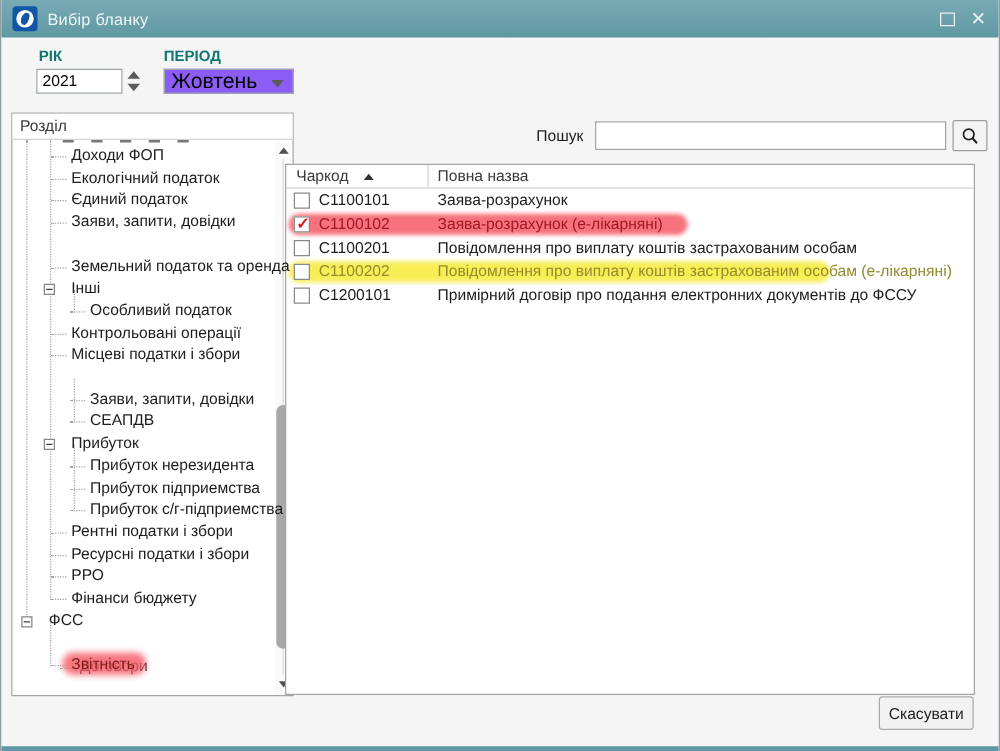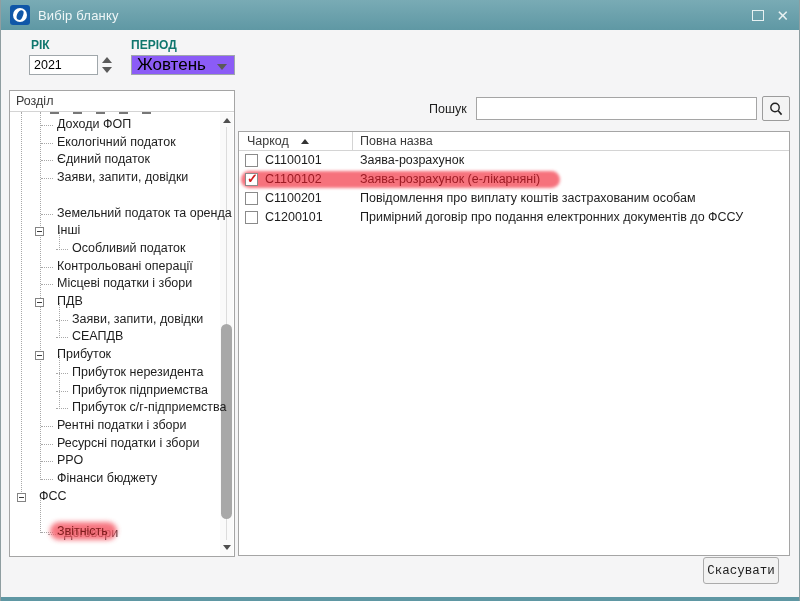--- a/index.html
+++ b/index.html
@@ -66,21 +66,21 @@
   #sb-thumb { position:absolute; left:1px; top:211px; width:11px; height:195px; background:#a8a8a8; border-radius:6px; }
   
   #search-label { position:absolute; left:428px; top:102px; font-size:12.5px; color:#1d1d1d; }
   #search-input { position:absolute; left:475px; top:97px; width:281px; height:23px;
     border:1px solid #a5a5a5; background:#fff; font-size:12.5px; padding:0 5px;
     font-family:"Liberation Sans", sans-serif; }
   #search-btn { position:absolute; left:761px; top:96px; width:28px; height:25px;
     border:1px solid #9c9c9c; background:#f4f4f4; border-radius:2px;
     display:flex; align-items:center; justify-content:center; }
   
-  #table { position:absolute; left:237px; top:131px; width:552px; height:425px;
+  #table { position:absolute; left:227px; top:131px; width:552px; height:425px;
     background:#fff; border:1px solid #a5a5a5; }
   #thead { position:relative; height:19px; border-bottom:1px solid #d4d4d4; font-size:12.5px; color:#3a3a3a; }
   #thead .col-div { position:absolute; left:113px; top:0; bottom:0; width:0; border-left:1px solid #d4d4d4; }
   #th-code { position:absolute; left:8px; top:2px; }
   #sort-arrow { position:absolute; left:62px; top:7px; width:0; height:0;
     border-left:4px solid transparent; border-right:4px solid transparent; border-bottom:5px solid #333; }
   #th-name { position:absolute; left:121px; top:2px; }
   .trow { position:relative; height:19px; font-size:12.5px; color:#1d1d1d; }
   .blob { position:absolute; top:1px; height:17px; left:2px; border-radius:9px; filter:blur(1.5px); opacity:.88; z-index:0; }
   .blob.red { width:319px; background:#f55f6b; }
@@ -89,21 +89,21 @@
   .cbx .mark { position:absolute; left:1px; top:-3px; font-size:13px; font-weight:bold; color:#cf2020; }
   .tcode { position:absolute; left:26px; top:2px; z-index:1; }
   .tname { position:absolute; left:121px; top:2px; z-index:1; }
   .trow.red-text .tcode, .trow.red-text .tname { color:#9e1b24; }
   .trow.yellow-text .tcode, .trow.yellow-text .tname { color:#958b2e; }
   
   .fbtn { position:absolute; top:557px; width:76px; height:27px; background:#f2f2f2;
     border:1px solid #ababab; border-radius:3px; font-size:12.5px; color:#1d1d1d;
     font-family:"Liberation Sans", sans-serif; display:flex; align-items:center; justify-content:center; }
   #ok-btn { left:613px; }
-  #cancel-btn { left:702px;font-family:Liberation Mono, monospace; }
+  #cancel-btn { left:702px; }
   #bottom-strip { position:absolute; left:0; bottom:0; width:100%; height:4px; background:#5f97a3; }
   #clipped-item { position:absolute; left:40px; top:0; height:3px; overflow:hidden; width:160px; }
   #clipped-item .frag { display:flex; gap:14px; }
   #clipped-item .frag i { display:block; width:9px; height:2px; background:#777; }
 </style>
 </head>
 <body>
 
 <div id="window">
 
@@ -176,24 +176,20 @@
           <span class="conn" style="left: 46px; top: 8px;"></span>
           <span class="tlabel">Особливий податок</span>
         </div>
         <div class="titem" style="top: 146.6px; padding-left: 47px;">
           <span class="conn" style="left: 31px; top: 8px;"></span>
           <span class="tlabel">Контрольовані операції</span>
         </div>
         <div class="titem" style="top: 164.3px; padding-left: 47px;">
           <span class="conn" style="left: 31px; top: 8px;"></span>
           <span class="tlabel">Місцеві податки і збори</span>
-        </div>
-        <div class="titem" style="top: 182px; padding-left: 47px;">
-          <span class="expander" style="left: 25px; top: 4px;"></span>
-          <span class="tlabel">ПДВ</span>
         </div>
         <div class="titem" style="top: 199.7px; padding-left: 62px;">
           <span class="conn" style="left: 46px; top: 8px;"></span>
           <span class="tlabel">Заяви, запити, довідки</span>
         </div>
         <div class="titem" style="top: 217.4px; padding-left: 62px;">
           <span class="conn" style="left: 46px; top: 8px;"></span>
           <span class="tlabel">СЕАПДВ</span>
         </div>
         <div class="titem" style="top: 235.1px; padding-left: 47px;">
@@ -281,20 +277,26 @@
             <span class="mark">✓</span>
           </span>
           <span class="tcode">С1100102</span>
           <span class="tname">Заява-розрахунок (е-лікарняні)</span>
         </div>
         <div class="trow">
           <span class="cbx"></span>
           <span class="tcode">С1100201</span>
           <span class="tname">Повідомлення про виплату коштів застрахованим особам</span>
         </div>
+        <div class="trow yellow-text">
+          <span class="blob yellow"></span>
+          <span class="cbx"></span>
+          <span class="tcode">С1100202</span>
+          <span class="tname">Повідомлення про виплату коштів застрахованим особам (е-лікарняні)</span>
+        </div>
         <div class="trow">
           <span class="cbx"></span>
           <span class="tcode">С1200101</span>
           <span class="tname">Примірний договір про подання електронних документів до ФССУ</span>
         </div>
       </div>
   </div>
 
   <div class="fbtn" id="cancel-btn">Скасувати</div>
 

